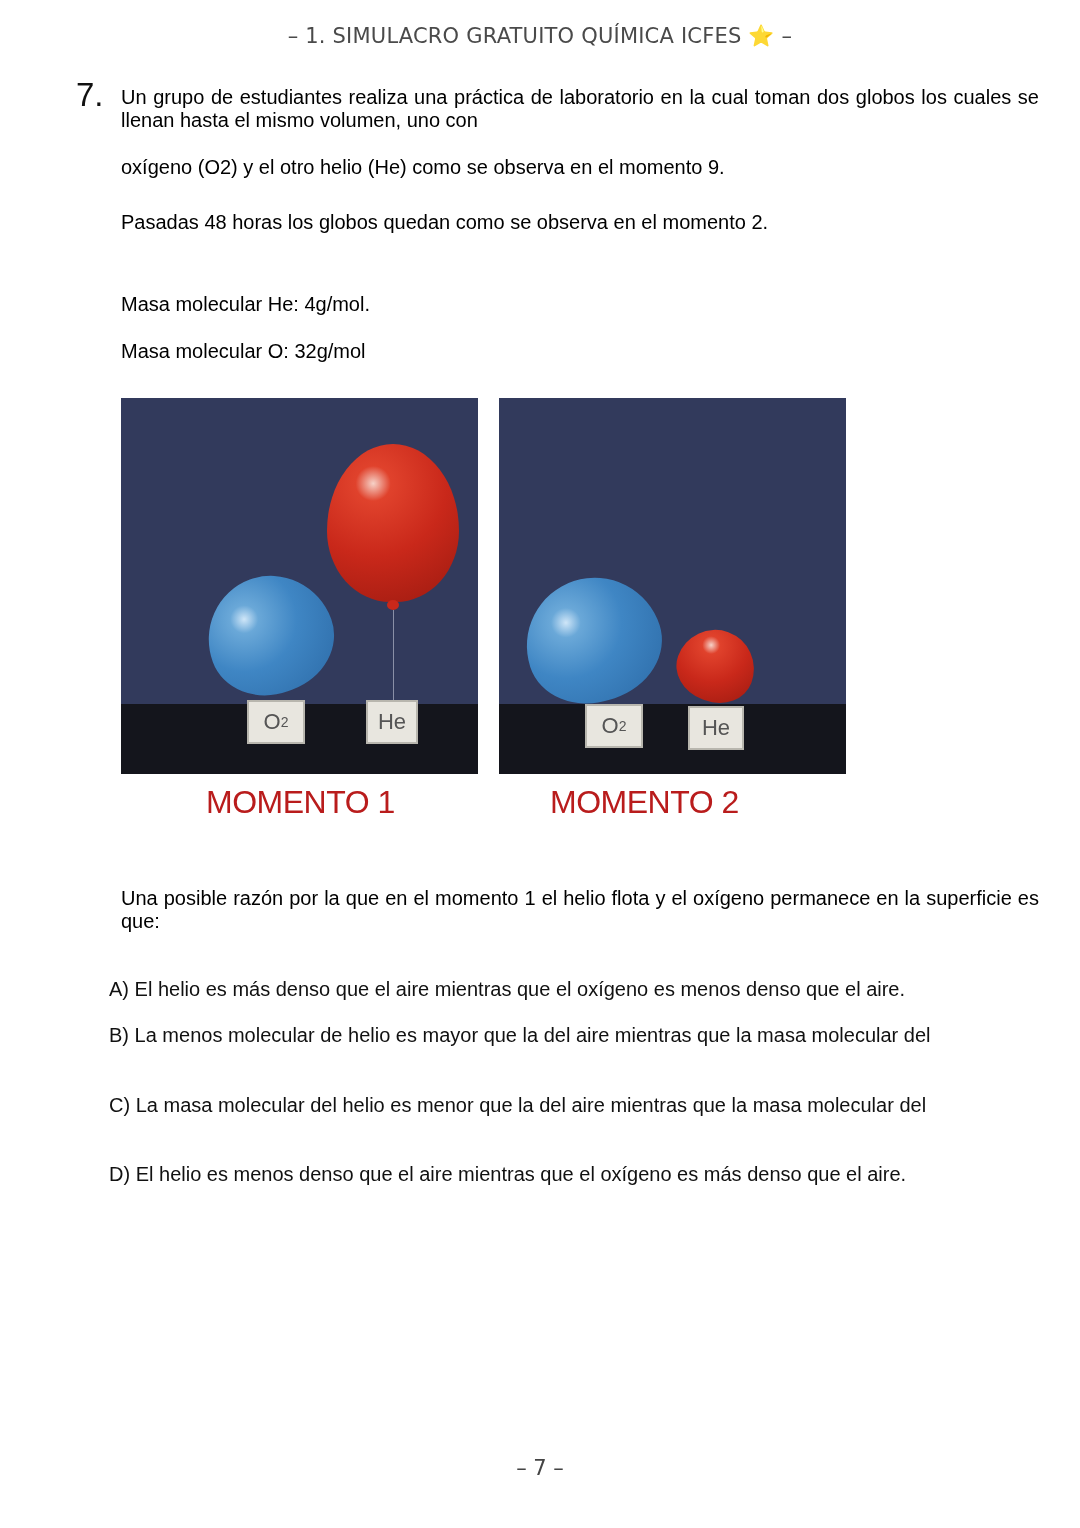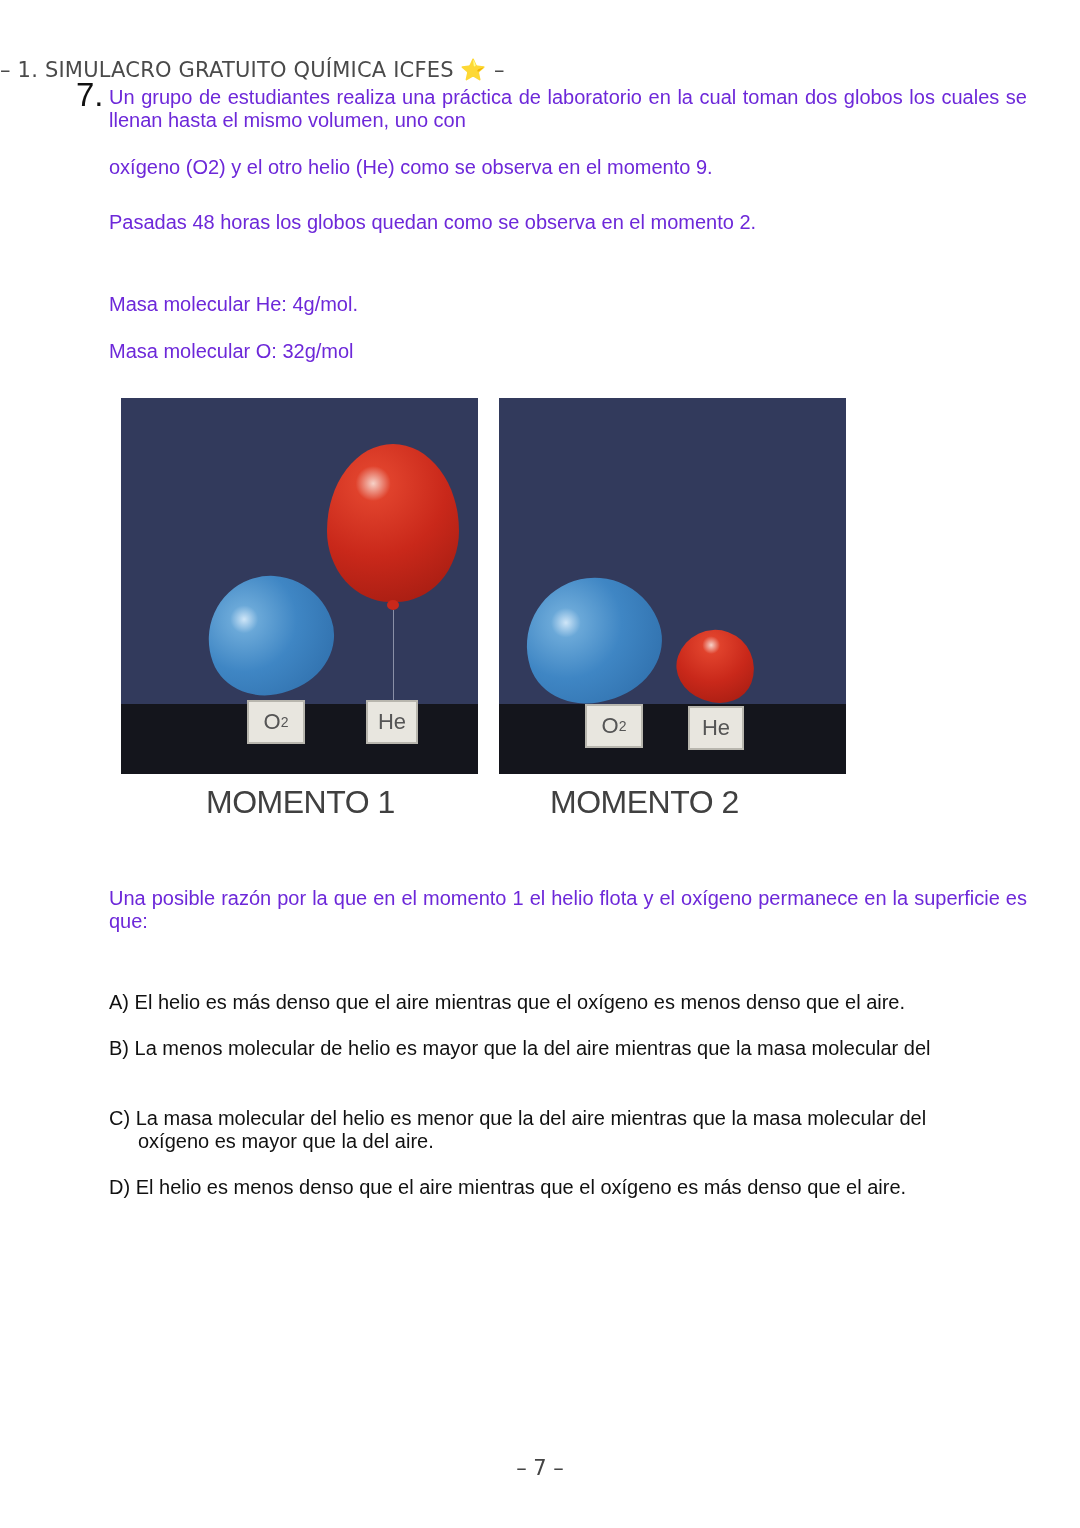--- a/index.html
+++ b/index.html
@@ -1,53 +1,53 @@
 <!DOCTYPE html>
 <html><head>
 <meta charset="utf-8">
 <style>
   html, body { margin: 0; padding: 0; background: #ffffff; }
   body { width: 1080px; height: 1528px; position: relative; overflow: hidden; }
   .header {
-    position: absolute; top: 24px; left: 0; width: 1080px; 
-    font-family: "DejaVu Sans", sans-serif; font-size: 21px; color: #4a4a4a; letter-spacing: 0.2px; margin-top: 34px;
+    position: absolute; top: 24px; left: 0; width: 1080px; text-align: center;
+    font-family: "DejaVu Sans", sans-serif; font-size: 21px; color: #4a4a4a; letter-spacing: 0.2px;
   }
   .star { color: #f5c518; }
   .qnum {
     position: absolute; left: 76px; top: 76px;
     font-family: "Liberation Sans", sans-serif; font-size: 33px; color: #111;
   }
   .txt {
-    position: absolute; left: 109px; width: 918px;
-    font-family: "Liberation Sans", sans-serif; font-size: 20px; color: #6d28d9; line-height: 23px;
+    position: absolute; left: 121px; width: 918px;
+    font-family: "Liberation Sans", sans-serif; font-size: 20px; color: #000000; line-height: 23px;
   }
   .justify { text-align: justify; text-align-last: left; }
   .figure {
     position: absolute; background: #323a5c; overflow: hidden;
   }
   .floor { position: absolute; left: 0; right: 0; bottom: 0; height: 70px; background: #14151c; }
   .balloon { position: absolute; border-radius: 50% 50% 48% 48% / 55% 55% 45% 45%; }
   .blue { background: radial-gradient(circle at 35% 30%, #cfe6f8 0%, #6aa8d8 12%, #3f86c4 45%, #2c6aa6 100%); }
   .red { background: radial-gradient(circle at 35% 25%, #f6d2c8 0%, #e0422c 12%, #c9281a 50%, #9c1a10 100%); }
   .knot { position: absolute; width: 12px; height: 10px; border-radius: 50%; }
   .string { position: absolute; width: 1px; background: #8a8fa6; }
   .tag {
     position: absolute; background: #e8e6df; border: 2px solid #b8b6ae;
     font-family: "Liberation Sans", sans-serif; font-size: 22px; color: #555;
     display: flex; align-items: center; justify-content: center;
   }
   .tag sub { font-size: 14px; }
   .caption {
-    position: absolute; font-family: "Liberation Sans", sans-serif; font-size: 32px; color: #404040; letter-spacing: -0.5px;
+    position: absolute; font-family: "Liberation Sans", sans-serif; font-size: 32px; color: #b91c1c; letter-spacing: -0.5px;
   }
   .footer {
     position: absolute; top: 1456px; left: 0; width: 1080px; text-align: center;
     font-family: "DejaVu Sans", sans-serif; font-size: 21px; color: #444;
   }
-  .opt { position: absolute; left: 109px; width: 900px; font-family: "Liberation Sans", sans-serif; font-size: 20px; color: #111; line-height: 23px; margin-top: 13px; }
+  .opt { position: absolute; left: 109px; width: 900px; font-family: "Liberation Sans", sans-serif; font-size: 20px; color: #111; line-height: 23px; }
   .opt .cont { padding-left: 29px; display: block; }
 </style>
 </head>
 <body>
 
 <div class="header">
   <span>– 1. SIMULACRO GRATUITO QUÍMICA ICFES</span>
   <span class="star">⭐</span>
   <span>–</span>
 </div>
@@ -88,19 +88,18 @@
 <div class="txt justify" style="top:887px;">Una posible razón por la que en el momento 1 el helio flota y el oxígeno permanece en la superficie es que:</div>
 
 <div class="opt" style="top:978px;">
   <span>A)</span> <span>El helio es más denso que el aire mientras que el oxígeno es menos denso que el aire.</span>
 </div>
 <div class="opt" style="top:1024px;">
   <span>B)</span> <span>La menos molecular de helio es mayor que la del aire mientras que la masa molecular del</span>
 </div>
 <div class="opt" style="top:1094px;">
   <span>C)</span> <span>La masa molecular del helio es menor que la del aire mientras que la masa molecular del</span>
-  <span class="cont">oxígeno es mayor que la del aire.</span>
 </div>
 <div class="opt" style="top:1163px;">
   <span>D)</span> <span>El helio es menos denso que el aire mientras que el oxígeno es más denso que el aire.</span>
 </div>
 
 <div class="footer">– 7 –</div>
 
 </body></html>

